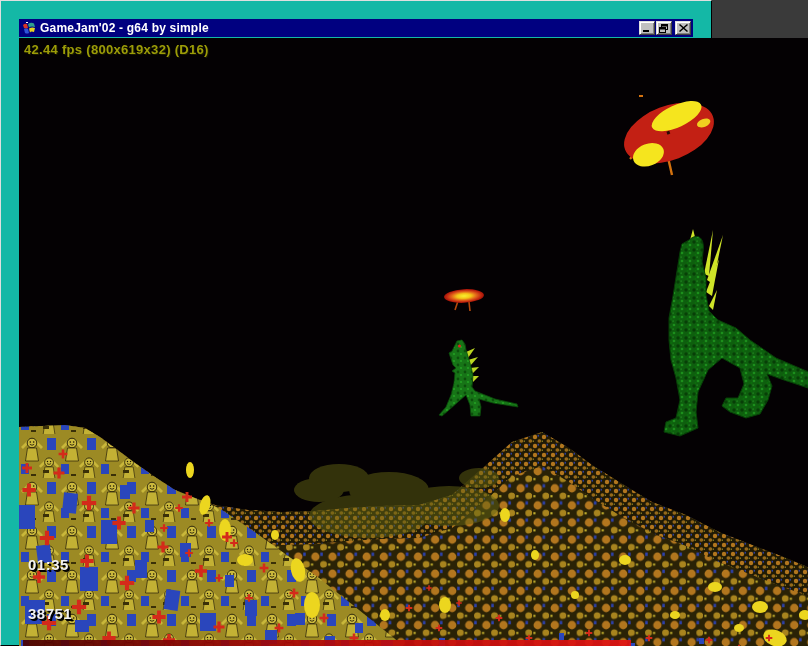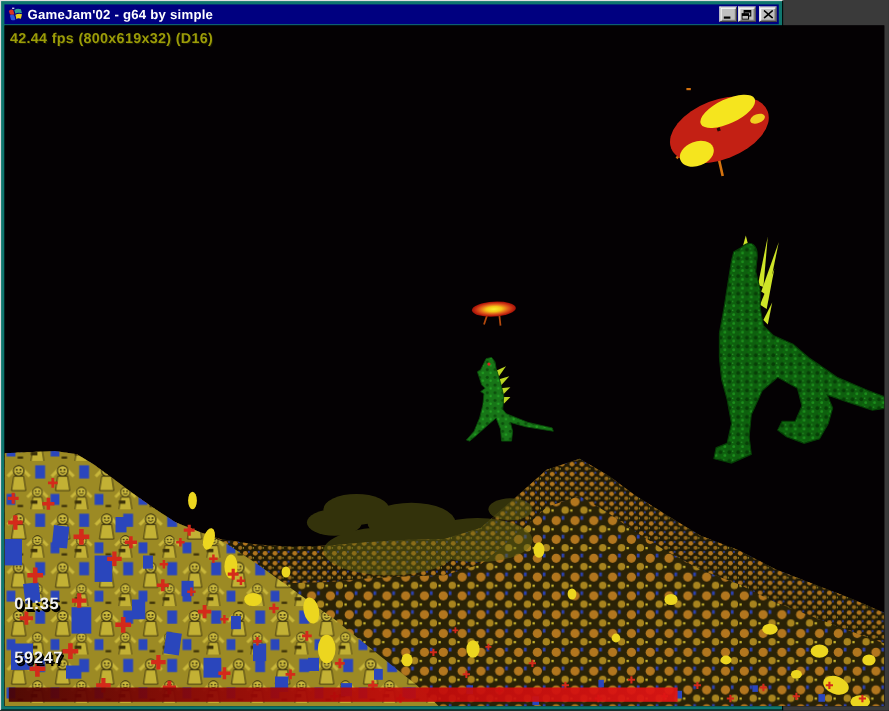--- a/index.html
+++ b/index.html
@@ -1,21 +1,21 @@
 <!DOCTYPE html>
 <html><head>
 <meta charset="utf-8">
 <style>
   html,body{margin:0;padding:0;background:#3a3a3a;}
   *{box-sizing:border-box;}
   .window{
     position:relative;width:712px;height:646px;
-    background:#0f766e;
+    background:#14b8a6;
     border:1px solid;border-color:#dfdfdf #000 #000 #dfdfdf;
-    padding:3px;
+    padding:18px;
     font-family:"Liberation Sans",sans-serif;
   }
   .titlebar{
     height:18px;background:#000080;display:flex;align-items:center;
     padding:0 2px;margin-bottom:1px;
   }
   .titlebar .app-icon{width:16px;height:14px;margin-right:3px;flex:0 0 auto;}
   .titlebar .title-text{
     color:#fff;font-size:12px;font-weight:bold;flex:1;
     white-space:nowrap;overflow:hidden;letter-spacing:0.2px;
@@ -316,16 +316,16 @@
           <use href="#cross" transform="translate(410,550) scale(0.5)"></use>
             <use href="#cross" transform="translate(440,565) scale(0.5)"></use>
         </g>
       </g>
 
       <rect x="4" y="602" height="13" fill="url(#gbar)" opacity="0.93" width="76%"></rect>
     </svg>
 
     <div class="hud-fps">42.44 fps (800x619x32) (D16)</div>
     <div class="hud-timer">01:35</div>
-    <div class="hud-score">59247</div>
+    <div class="hud-score">38751</div>
   </div>
 
 </div>
 
 </body></html>

